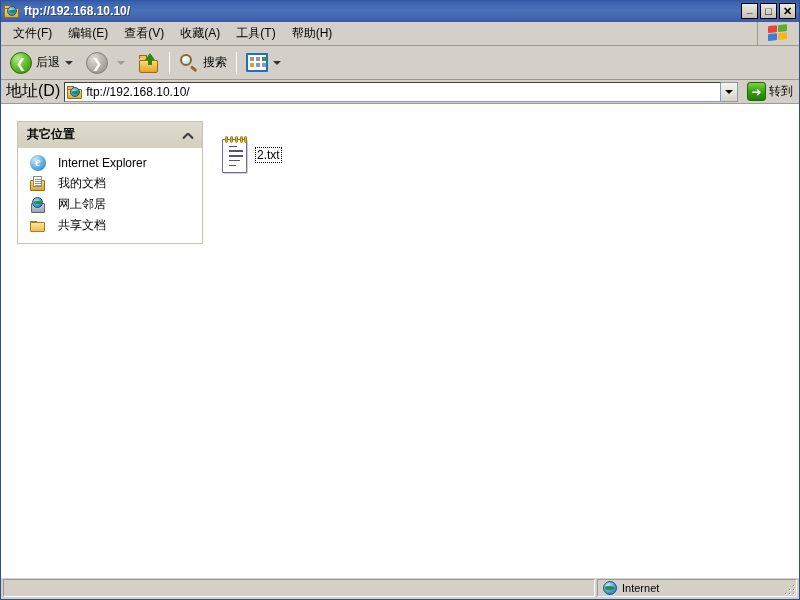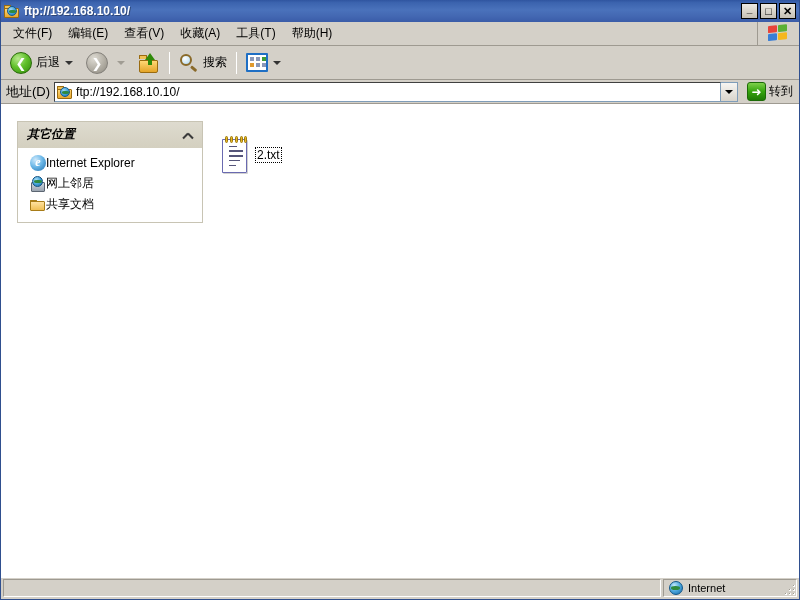--- a/index.html
+++ b/index.html
@@ -185,21 +185,21 @@
 
   
   #addressbar {
     height: 24px;
     background: #d4d0c8;
     border-bottom: 1px solid #9e9a91;
     display: flex; align-items: center;
     flex: 0 0 auto;
     padding: 0 3px;
   }
-  #addr-label { font-size: 13px; color: #000; padding: 0 4px 0 2px; white-space: nowrap; }
+  #addr-label { font-size: 16px; color: #000; padding: 0 4px 0 2px; white-space: nowrap; }
   #addr-field {
     flex: 1 1 auto; height: 20px;
     background: #ffffff;
     border: 1px solid #7f9db9;
     border-top-color: #404040; border-left-color: #404040;
     display: flex; align-items: center;
     padding-left: 2px;
     overflow: hidden;
   }
   #addr-icon { width: 16px; height: 16px; flex: 0 0 auto; margin-right: 3px; }
@@ -242,30 +242,30 @@
     border: 1px solid #c8c4b4;
     background: #ffffff;
   }
   .panel-head {
     height: 26px;
     background: linear-gradient(to bottom, #dedbcf 0%, #d4d0c0 100%);
     display: flex; align-items: center;
     padding: 0 6px 0 9px;
     border-bottom: 1px solid #d4d0c0;
   }
-  .panel-title { font-size: 12px; font-weight: bold; color: #000; flex: 1 1 auto; font-style: italic; }
+  .panel-title { font-size: 12px; font-weight: bold; color: #000; flex: 1 1 auto; }
   .chev { width: 14px; height: 14px; position: relative; flex: 0 0 auto; }
   .chev::before, .chev::after {
     content: ""; position: absolute; width: 7px; height: 2px; background: #3a3a3a; top: 7px;
   }
   .chev::before { left: 0px; transform: rotate(-45deg); }
   .chev::after  { left: 5px; transform: rotate(45deg); }
   .panel-body { padding: 5px 0 7px 0; }
   .place-item {
-    display: flex; align-items: center; gap: 0;
+    display: flex; align-items: center; gap: 12px;
     padding: 2px 6px 2px 12px;
     cursor: default;
   }
   .place-label { font-size: 12px; color: #000; white-space: nowrap; }
   .pico { width: 16px; height: 16px; flex: 0 0 auto; position: relative; }
 
   .ie-icon { border-radius: 50%;
     background: radial-gradient(circle at 35% 30%, #cfe9fb 0%, #6cb8e8 45%, #1d6fae 100%); }
   .ie-icon::after { content: "e"; position: absolute; left: 50%; top: 50%;
     transform: translate(-50%,-55%); color: #fff; font-size: 12px; font-weight: bold;
@@ -361,21 +361,21 @@
     border: 1px solid;
     border-color: #9e9a91 #ffffff #ffffff #9e9a91;
     background: #d4d0c8;
     display: flex; align-items: center;
     padding: 0 5px;
     font-size: 11px; color: #000;
     overflow: hidden; white-space: nowrap;
   }
   #sp-main { flex: 1 1 auto; }
   #sp-users { width: 130px; flex: 0 0 auto; }
-  #sp-zone { width: 134px; flex: 0 0 auto; gap: 5px; }
+  #sp-zone { width: 200px; flex: 0 0 auto; gap: 5px; }
   .zone-globe { width: 14px; height: 14px; border-radius: 50%; position: relative;
     background: radial-gradient(circle at 35% 28%, #bfe7fb 0%, #4aa6dd 50%, #1668a6 100%);
     border: 1px solid #10568a; flex: 0 0 auto; }
   .zone-globe::after { content: ""; position: absolute; left: 1px; top: 4px;
     width: 9px; height: 4px; background: #2f8a3f; border-radius: 45%; }
   .grip { position: absolute; right: 2px; bottom: 2px; width: 14px; height: 14px; }
   .grip i { position: absolute; display: block; width: 2px; height: 2px; background: #9e9a91;
     border-right: 1px solid #ffffff; border-bottom: 1px solid #ffffff; }
 
   
@@ -510,20 +510,32 @@
           <span class="panel-title">其它位置</span>
           <span class="chev"></span>
         </div>
         <div class="panel-body">
 
           <div class="place-item">
             <span class="pico ie-icon"></span>
             <span class="place-label">Internet Explorer</span>
           </div>
 
+          <div class="place-item">
+            <span class="pico docfolder">
+              <span class="fb"></span>
+              <span class="pg">
+                  <i class="l1"></i>
+                  <i class="l2"></i>
+                  <i class="l3"></i>
+                  <i class="l4"></i>
+                </span>
+            </span>
+            <span class="place-label">我的文档</span>
+          </div>
 
           <div class="place-item">
             <span class="pico netico">
               <span class="mon"></span>
                 <span class="glb"></span>
             </span>
             <span class="place-label">网上邻居</span>
           </div>
 
           <div class="place-item">

